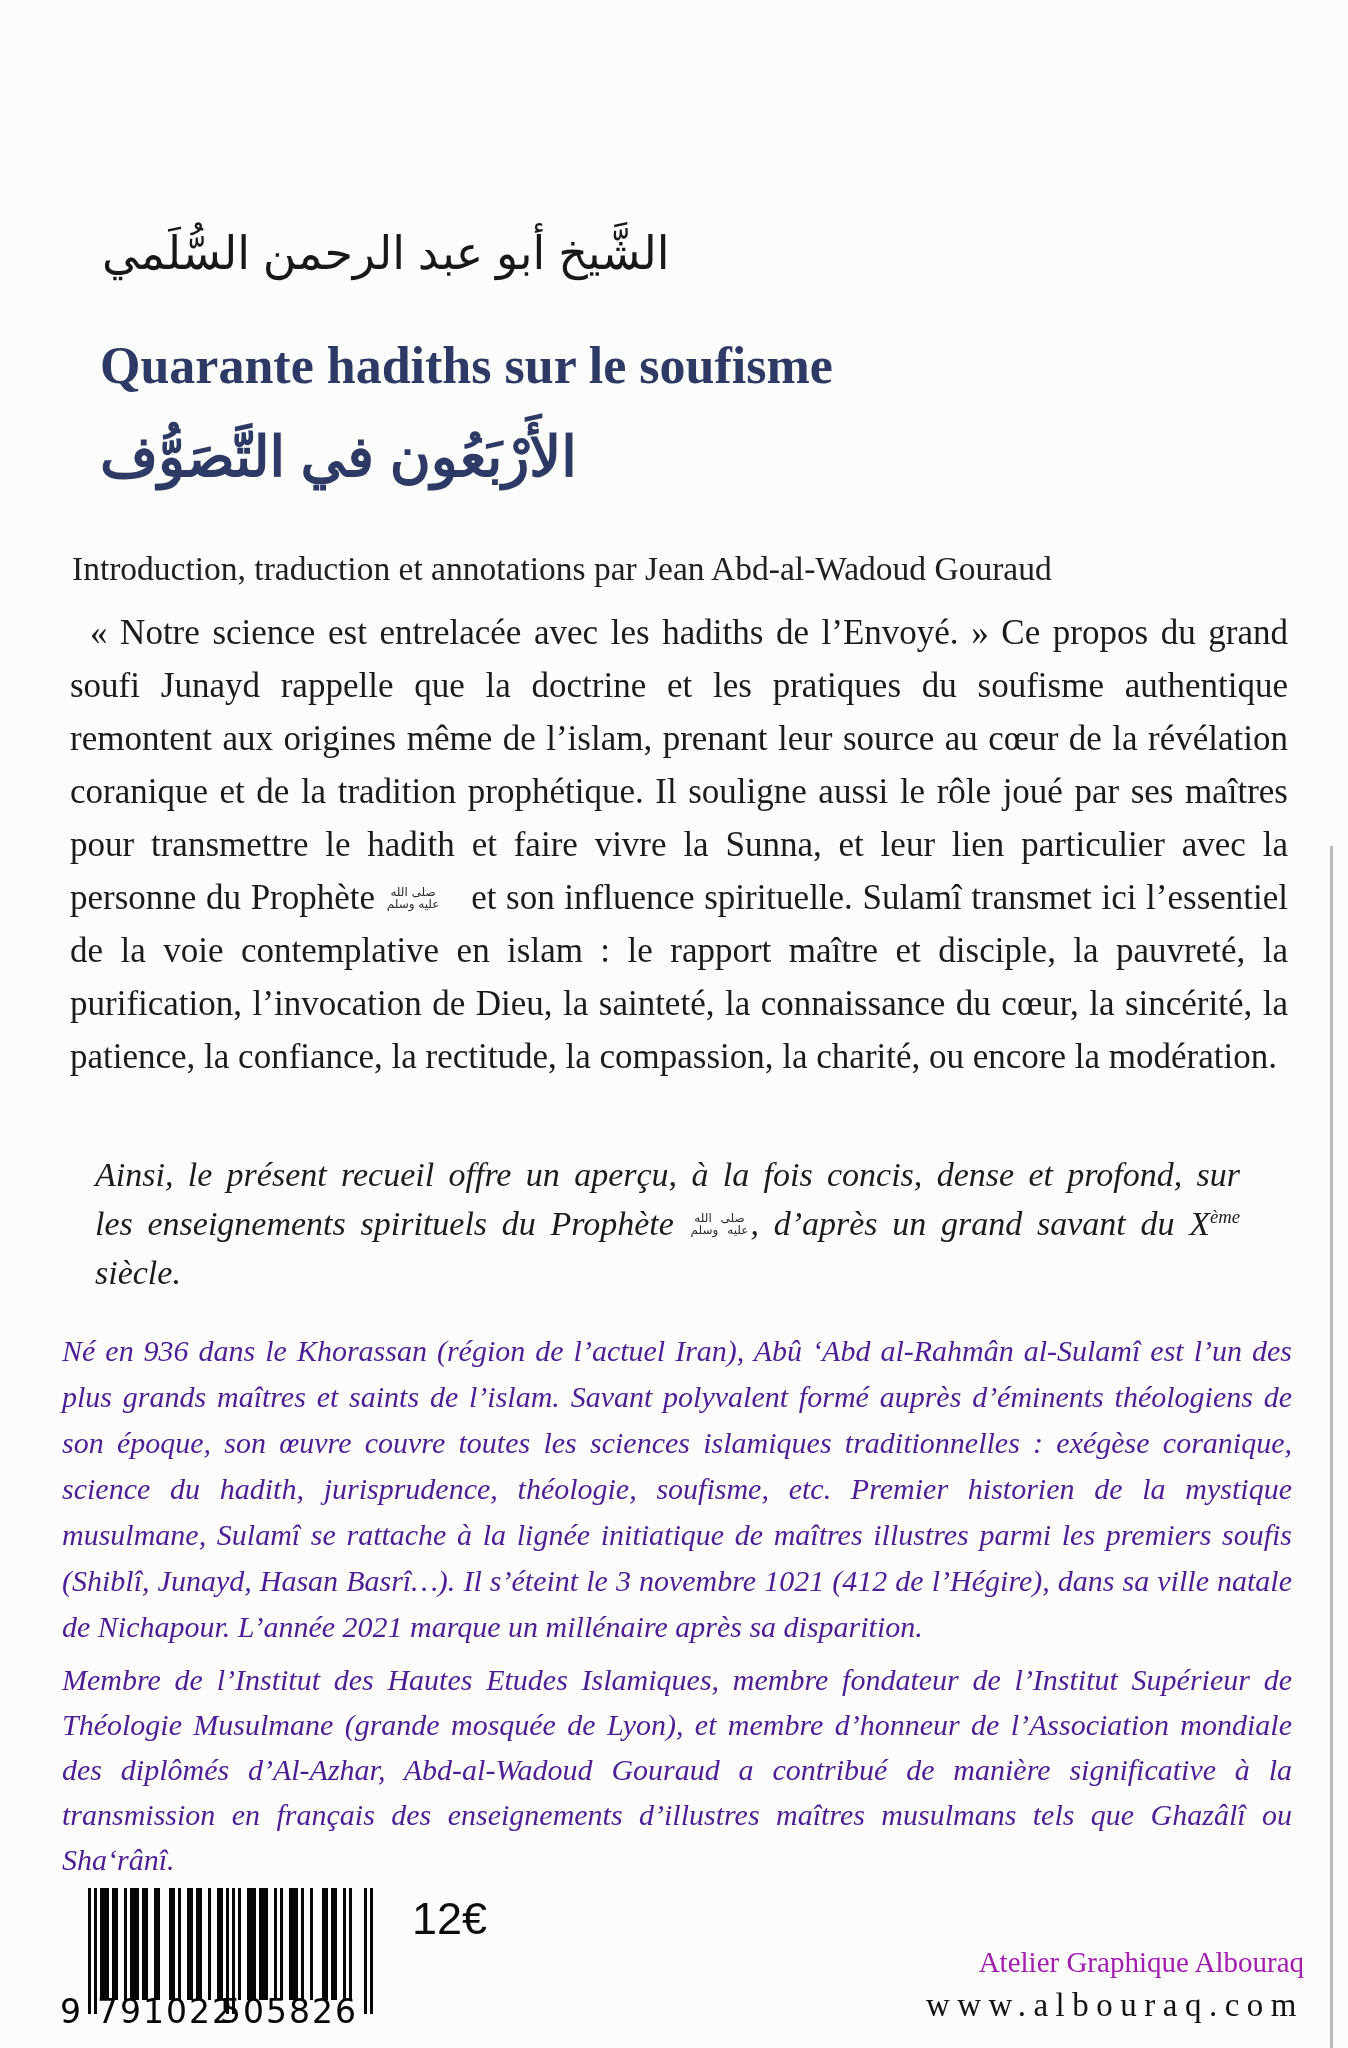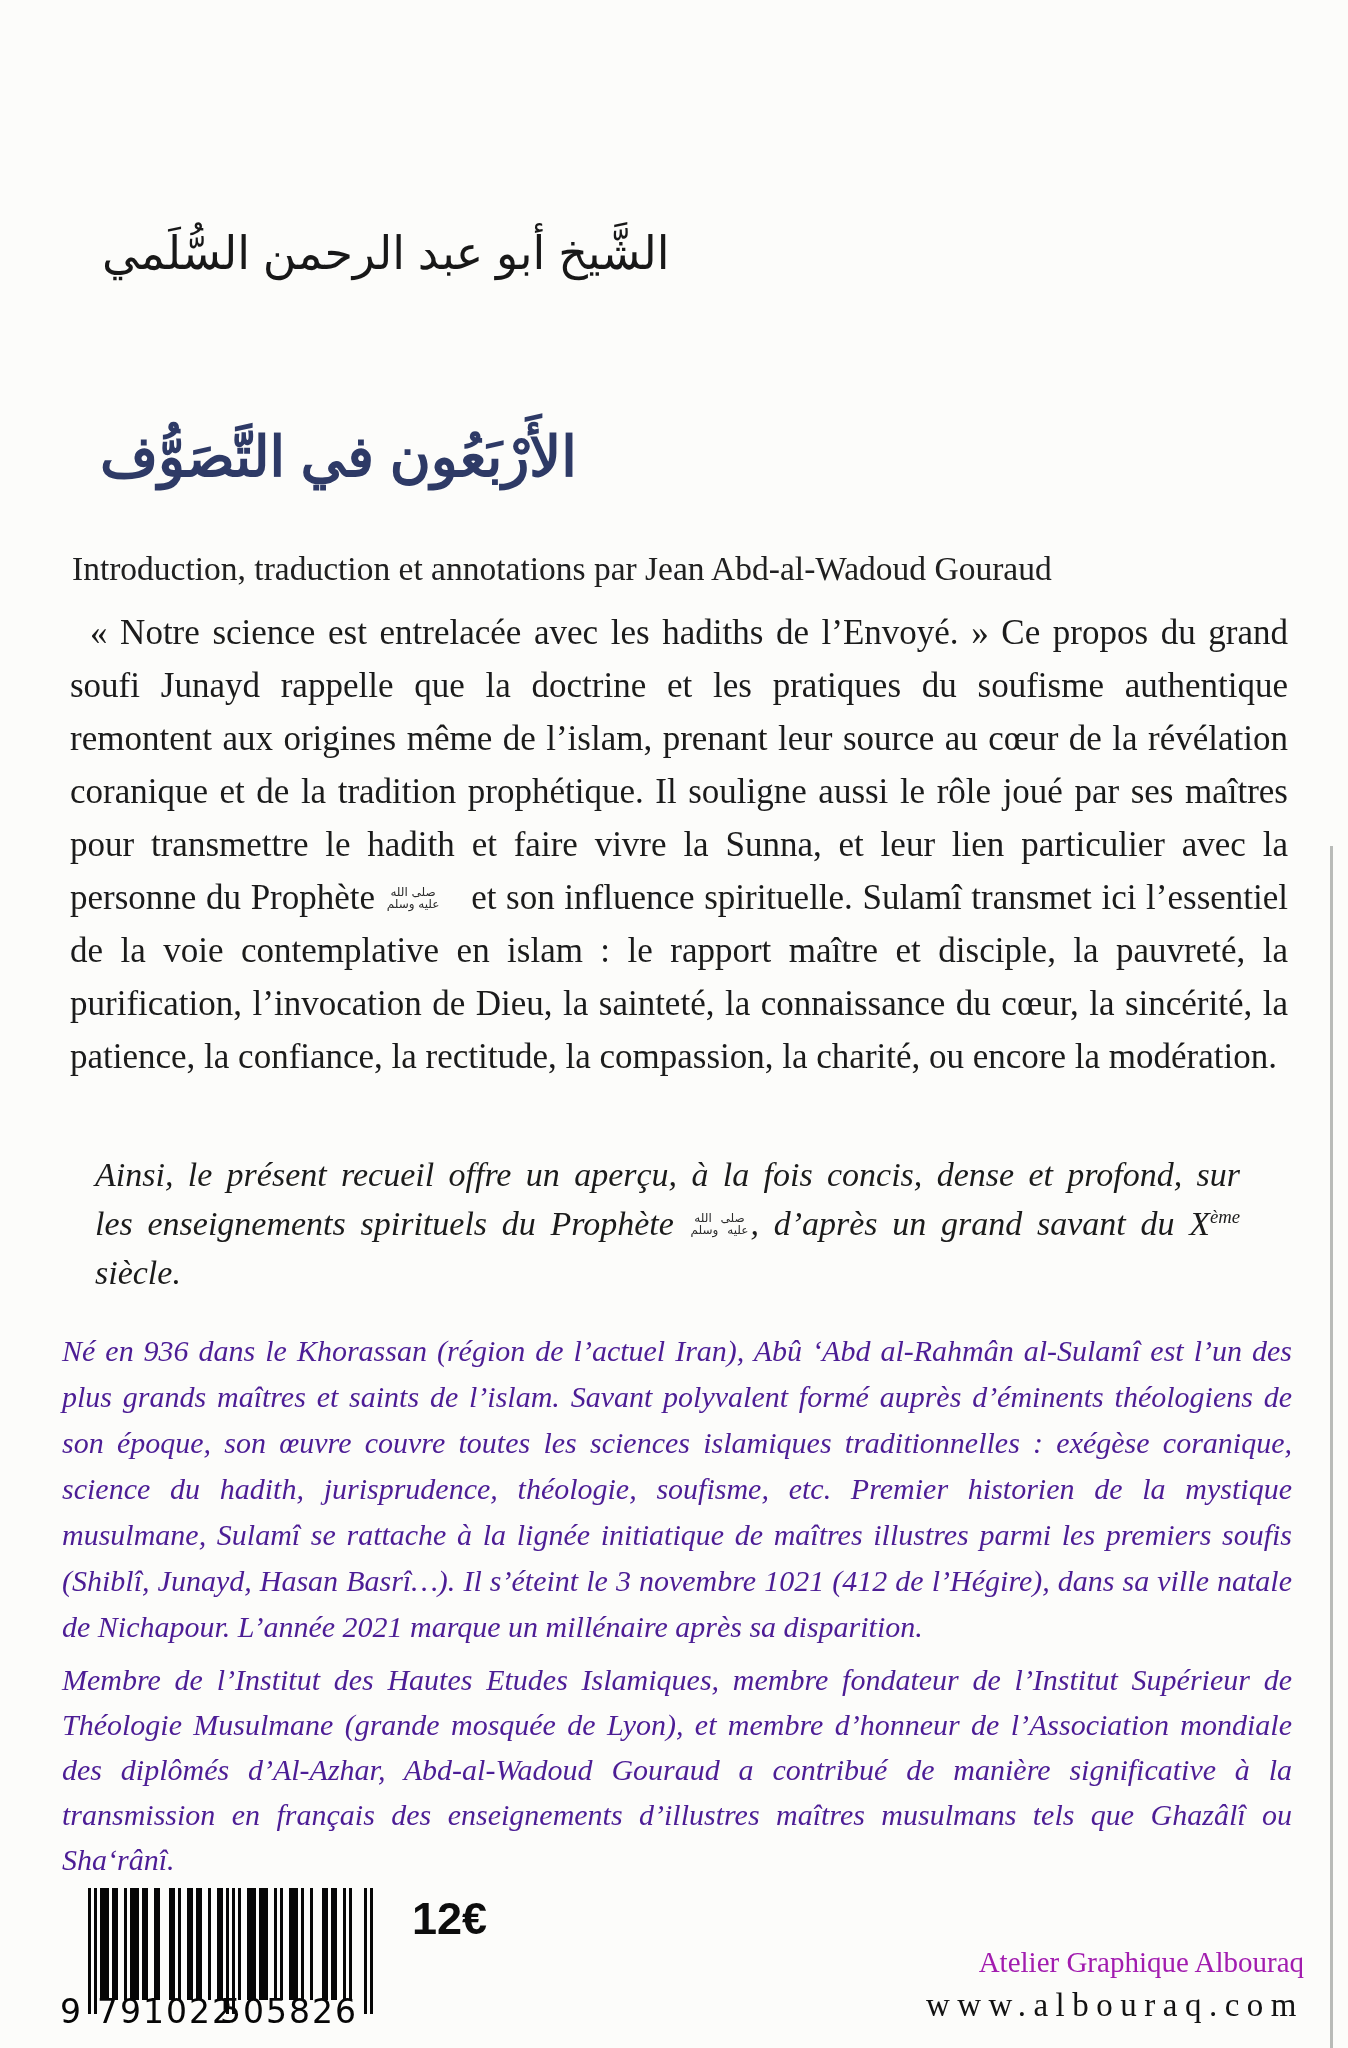--- a/index.html
+++ b/index.html
@@ -64,37 +64,38 @@
     font-family:"DejaVu Sans","Liberation Sans",sans-serif;
     font-size:33px;color:#060606;
   }
   .bc-first{left:0}
   .bc-left{left:37px;width:126px;text-align:center;letter-spacing:2px}
   .bc-right{left:160px;width:126px;text-align:center;letter-spacing:2px}
 
   .price{
     position:absolute;left:412px;top:1893px;
     font-family:"Liberation Sans","DejaVu Sans",sans-serif;
-    font-size:45px;font-weight:bold;color:#0d0d0d;
+    font-size:45px;font-weight:normal;color:#0d0d0d;
   }
 
   .publisher{position:absolute;right:44px;top:1946px;text-align:right}
   .pub-name{font-size:29px;color:#a21caf}
   .pub-site{font-size:33px;letter-spacing:7.5px;margin-top:8px;color:#121212;white-space:nowrap}
 
   .edge{position:absolute;left:1330px;top:846px;width:3px;height:1202px;background:#b9bbb8}
 </style>
 </head>
 <body>
 
 <div class="page">
 
 
   <div class="arabic author-ar" dir="rtl">الشَّيخ أبو عبد الرحمن السُّلَمي</div>
 
+  <h1 class="title">Quarante hadiths sur le soufisme</h1>
   <div class="arabic title-ar" dir="rtl">الأَرْبَعُون في التَّصَوُّف</div>
 
   <div class="credit">Introduction, traduction et annotations par Jean Abd-al-Wadoud Gouraud</div>
 
   <p class="synopsis">
     <span>« Notre science est entrelacée avec les hadiths de l’Envoyé. » Ce propos du grand soufi Junayd rappelle que la doctrine et les pratiques du soufisme authentique remontent aux origines même de l’islam, prenant leur source au cœur de la révélation coranique et de la tradition prophétique. Il souligne aussi le rôle joué par ses maîtres pour transmettre le hadith et faire vivre la Sunna, et leur lien particulier avec la personne du Prophète</span>
     <span class="saw">
         <span>صلى الله</span>
         <span>عليه وسلم</span>
       </span>

